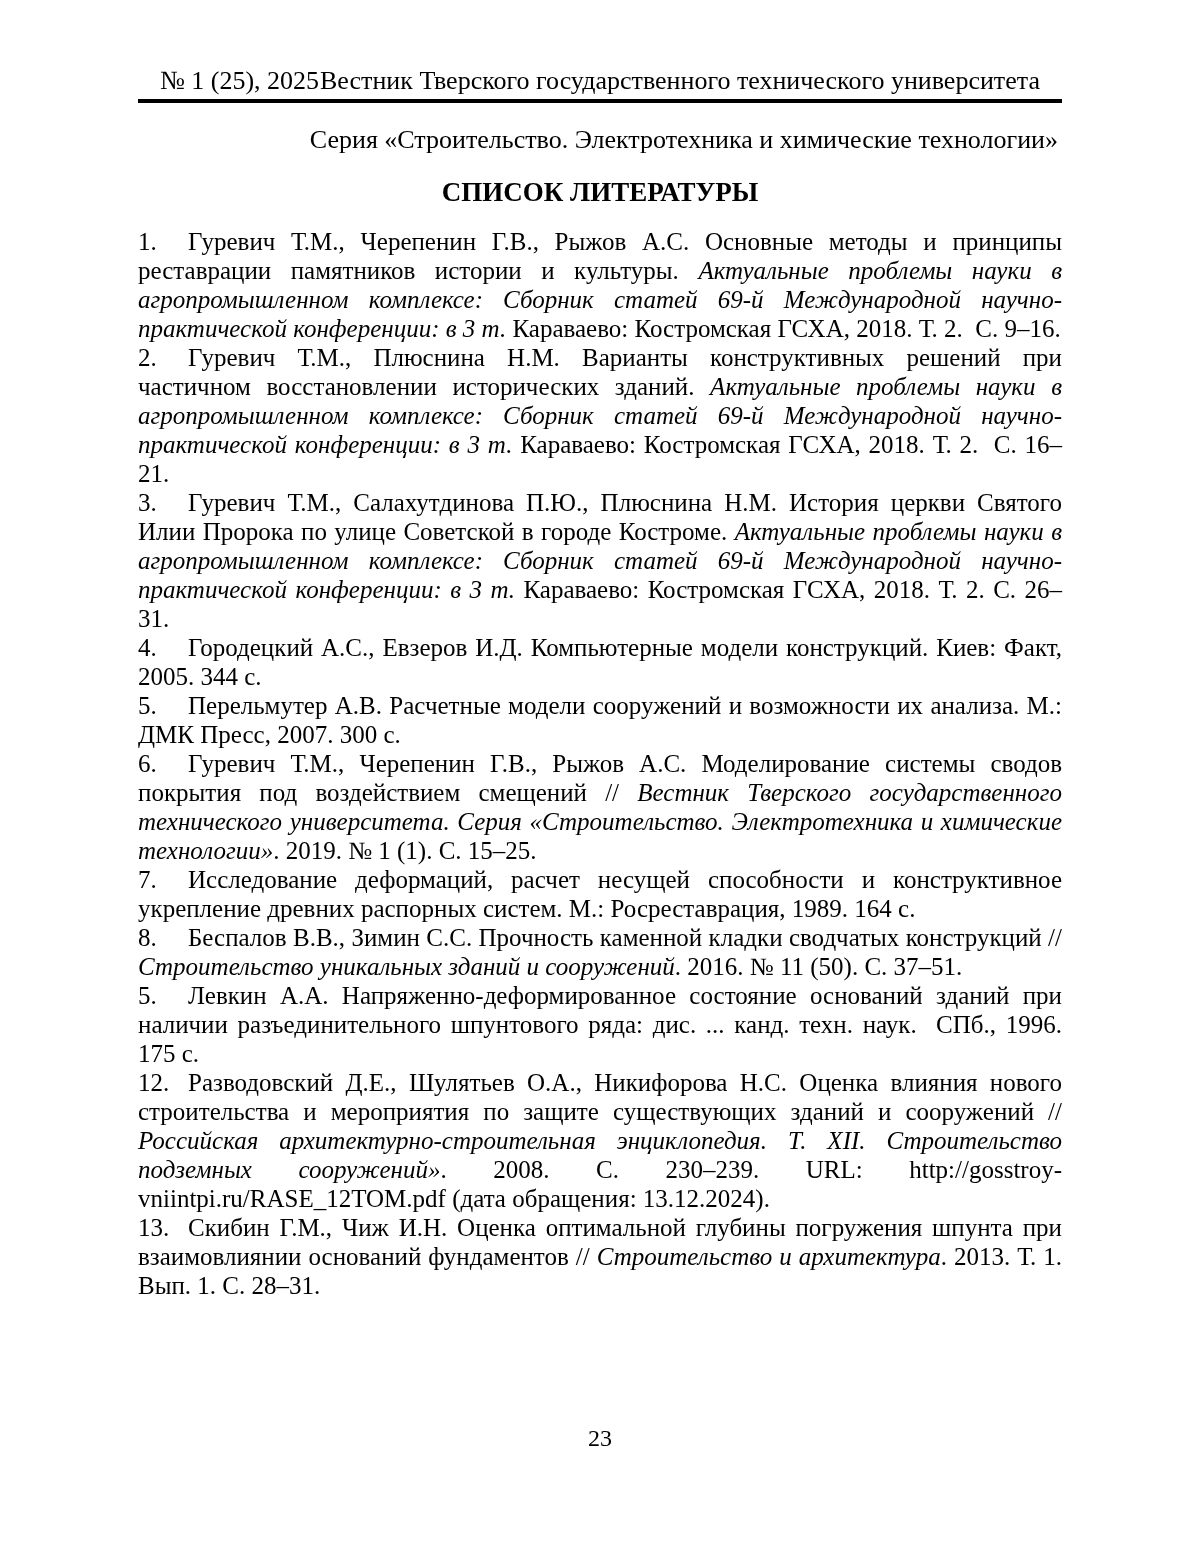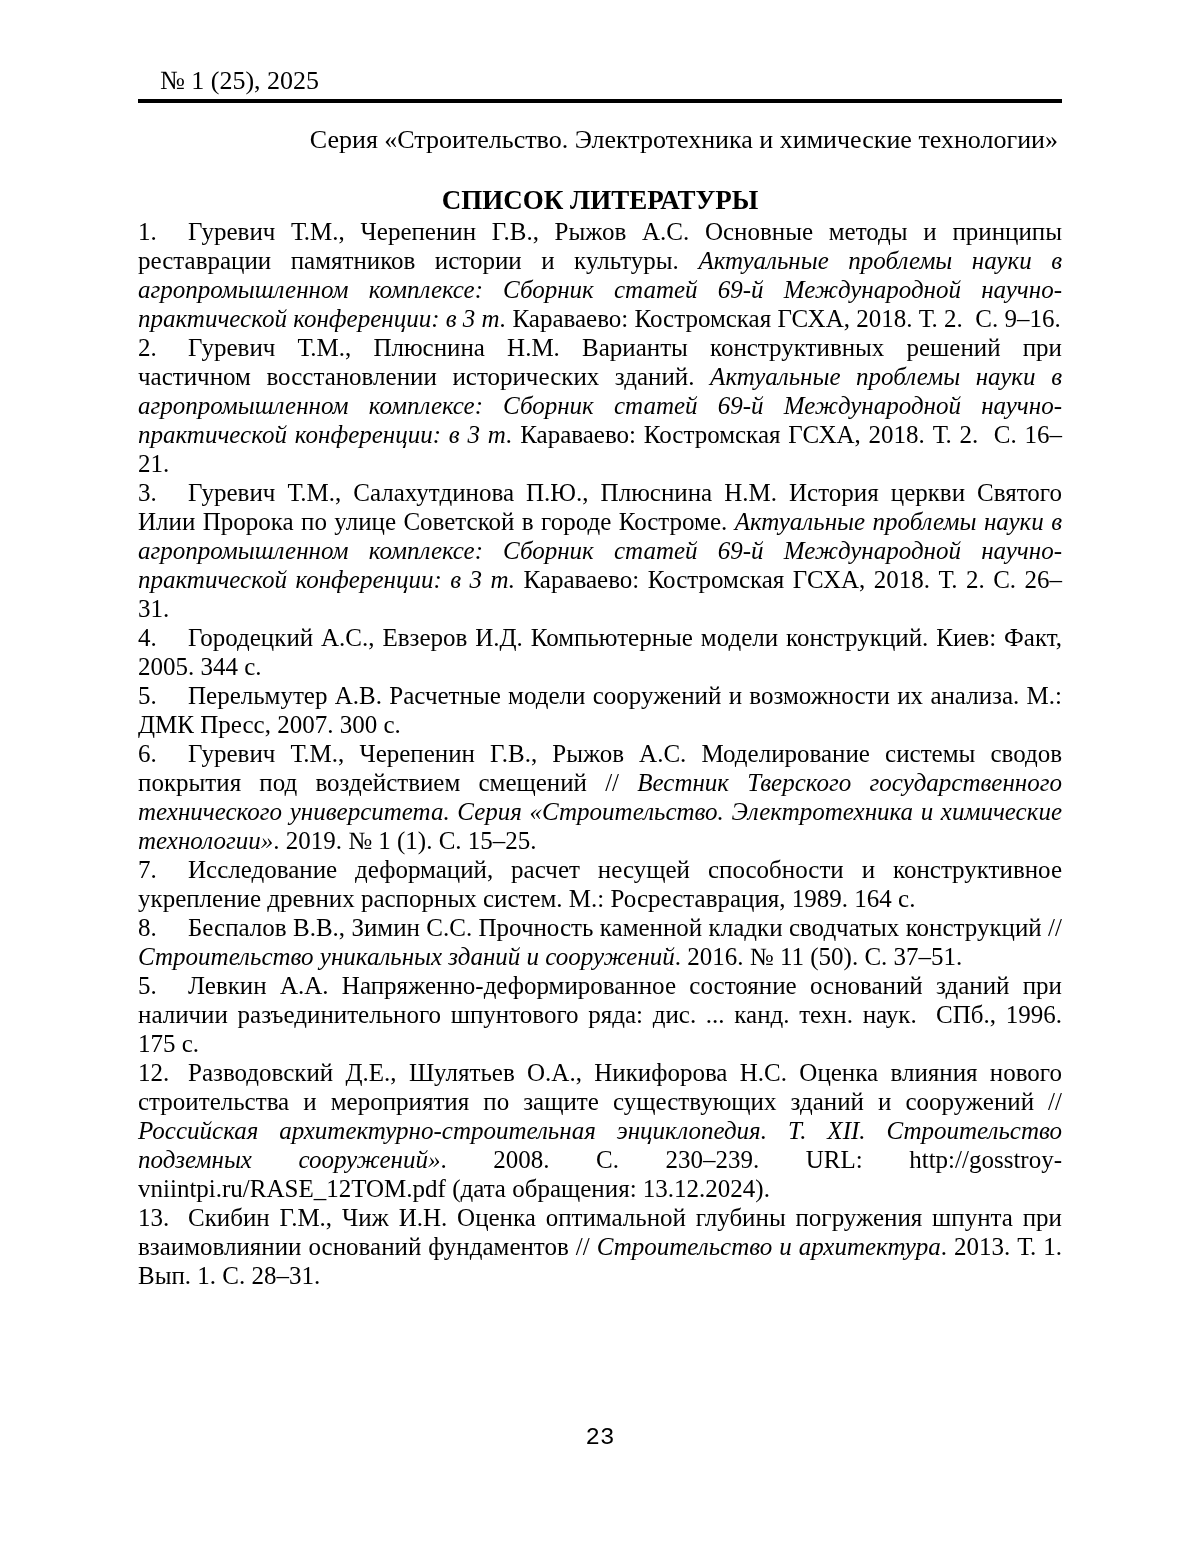--- a/index.html
+++ b/index.html
@@ -17,39 +17,40 @@
     font-size:26px;line-height:30px;
     padding:0 22px 0 22px;
   }
   .hrule{height:4px;background:#000;margin-top:3px;}
   .hrow2{
     text-align:right;font-size:26px;line-height:30px;
     margin-top:22px;padding-right:4px;
   }
   h1.section-title{
     font-size:27px;font-weight:bold;
-    text-align:center;margin:31px 0 0 0;line-height:29px;
+    text-align:center;margin:23px 0 0 0;line-height:29px;
   }
-  .refs{margin-top:2px;font-size:25px;line-height:29px;text-align:justify;}
+  .refs{margin-top:20px;font-size:25px;line-height:29px;text-align:justify;}
   .refs p{margin:0;}
   .ref-num{display:inline-block;width:50px;}
   .refs i{font-style:italic;}
   .page-number{
     position:absolute;left:0;right:0;top:1424px;
-    text-align:center;font-size:24px;line-height:28px;font-family:Liberation Mono, monospace;
+    text-align:center;font-size:24px;line-height:28px;
   }
 </style>
 </head>
 <body>
 
 <div class="page">
 
   <header>
     <div class="hrow1">
       <span>№ 1 (25), 2025</span>
+      <span>Вестник Тверского государственного технического университета</span>
     </div>
     <div class="hrule"></div>
     <div class="hrow2">Серия «Строительство. Электротехника и химические технологии»</div>
   </header>
 
   <main>
     <h1 class="section-title">СПИСОК ЛИТЕРАТУРЫ</h1>
     <div class="refs" id="refs">
         <p><span class="ref-num">1.</span><span>Гуревич Т.М., Черепенин Г.В., Рыжов А.С. Основные методы и принципы реставрации памятников истории и культуры. </span><i>Актуальные проблемы науки в агропромышленном комплексе: Сборник статей 69-й Международной научно-практической конференции: в 3 т.</i><span> Караваево: Костромская ГСХА, 2018. Т. 2.&nbsp; С. 9–16.</span></p>
         <p><span class="ref-num">2.</span><span>Гуревич Т.М., Плюснина Н.М. Варианты конструктивных решений при частичном восстановлении исторических зданий. </span><i>Актуальные проблемы науки в агропромышленном комплексе: Сборник статей 69-й Международной научно-практической конференции: в 3 т.</i><span> Караваево: Костромская ГСХА, 2018. Т. 2.&nbsp; С. 16–21.</span></p>

